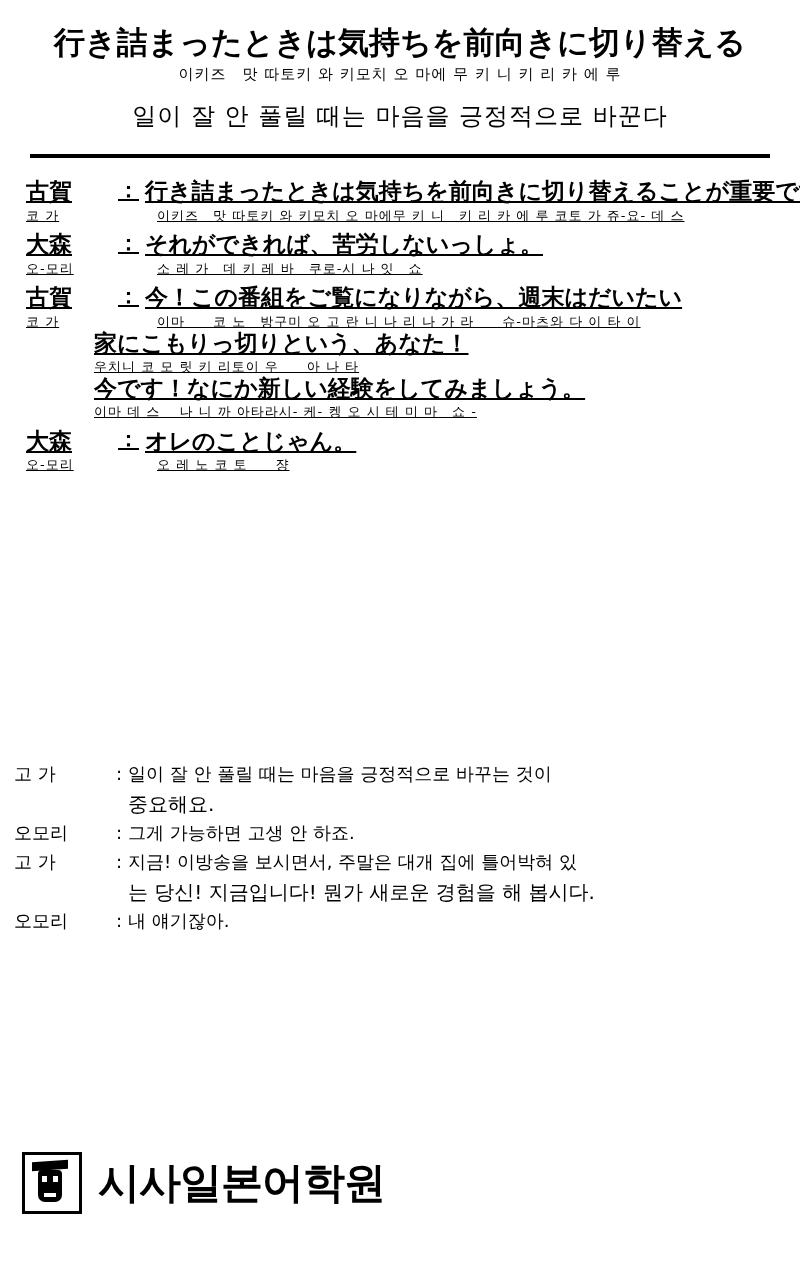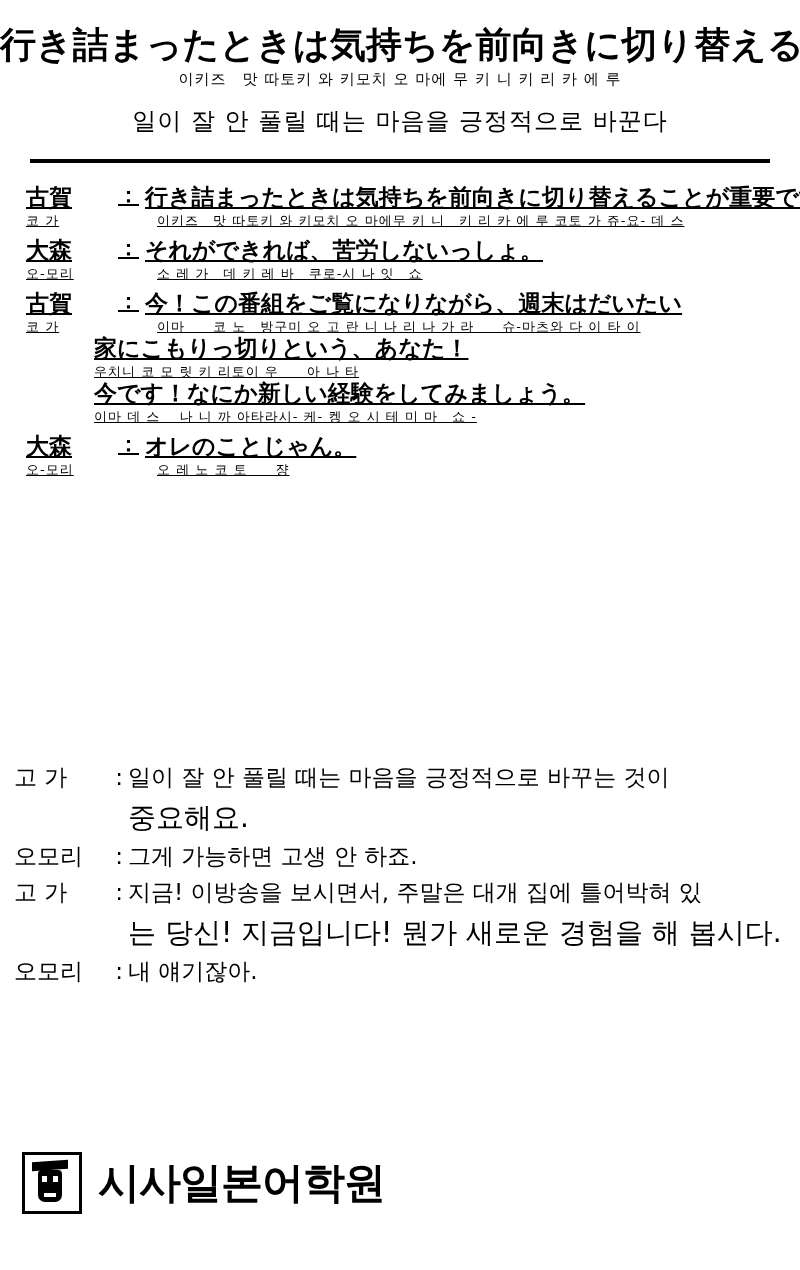--- a/index.html
+++ b/index.html
@@ -15,21 +15,21 @@
     color: #000000;
     overflow: hidden;
   }
 
   
   .title-block {
     margin-top: 26px;
     text-align: center;
   }
   .title-jp {
-    font-size: 36px;
+    font-size: 31px;
     font-weight: bold;
     letter-spacing: 0px;
     line-height: 1.05;
     white-space: nowrap;
   }
   .title-kana {
     font-size: 15px;
     letter-spacing: 1px;
     margin-top: 6px;
     white-space: nowrap;
@@ -106,38 +106,38 @@
   
   .translation {
     position: absolute;
     left: 14px;
     top: 760px;
     width: 772px;
   }
   .t-row {
     display: flex;
     align-items: flex-start;
-    font-size: 23px;
+    font-size: 18px;
     line-height: 1.5;
     margin-bottom: 2px;
   }
   .t-speaker {
     min-width: 96px;
     white-space: nowrap;
   }
   .t-colon {
     width: 18px;
     text-align: center;
   }
   .t-text {
     flex: 1;
   }
   .t-cont {
     margin-left: 114px;
-    font-size: 28px;
+    font-size: 20px;
     line-height: 1.5;
   }
 
   
   .logo {
     position: absolute;
     left: 22px;
     top: 1152px;
     display: flex;
     align-items: center;

